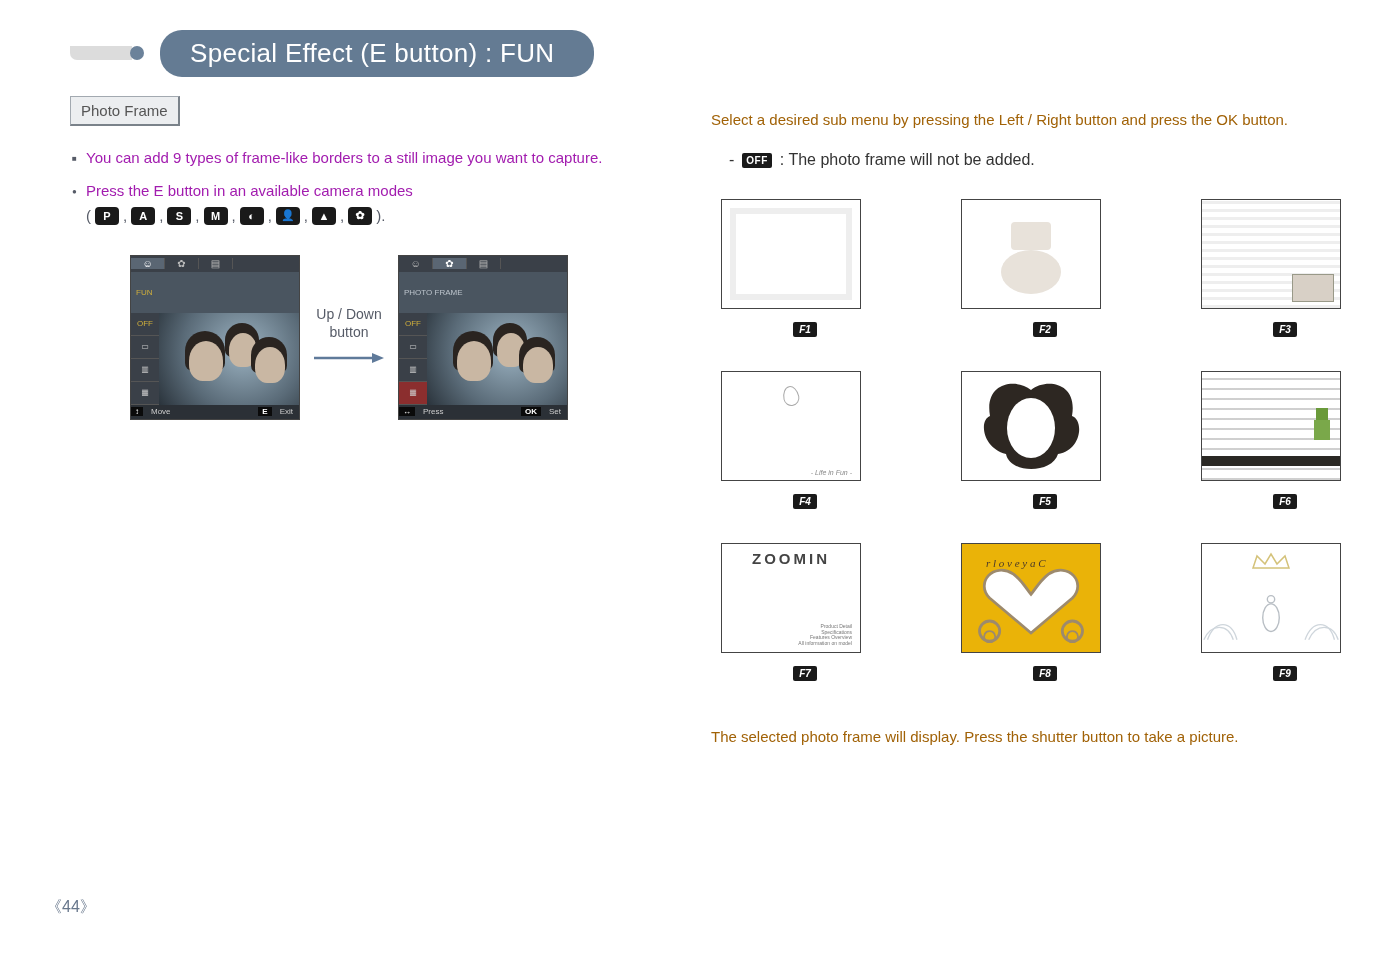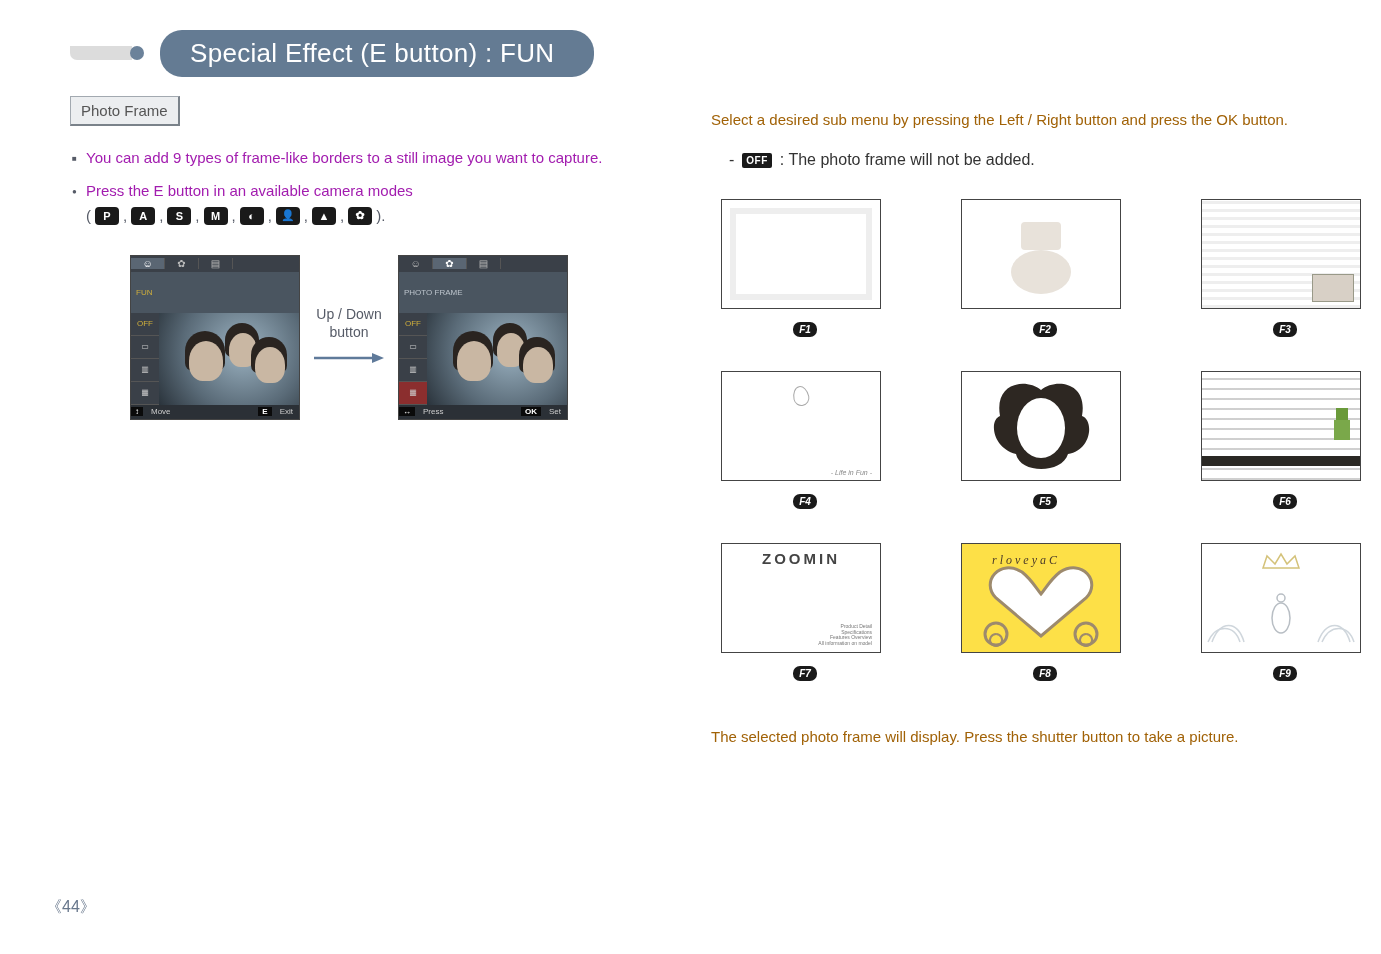--- a/index.html
+++ b/index.html
@@ -235,39 +235,39 @@
   }
 
   .frames-grid {
     display: grid;
     grid-template-columns: repeat(3, 168px);
     gap: 34px 72px;
     margin: 16px 0 44px 10px;
   }
   .frame-item { text-align: center; }
   .frame-box {
-    width: 160px;
+    width: 140px;
     height: 110px;
     border: 1px solid #444;
     background: #fff;
     margin-bottom: 10px;
     position: relative;
     overflow: hidden;
   }
   .frame-label {
     display: inline-flex;
     align-items: center;
     justify-content: center;
     background: #1a1a1a;
     color: #fff;
     font-size: 10px;
     font-weight: bold;
     font-style: italic;
     padding: 2px 6px;
-    border-radius: 7px;
+    border-radius: 2px;
     min-width: 22px;
   }
 
   
   .f1 .frame-box::before { content:""; position:absolute; inset:8px; border:6px solid #eee; }
   .f2 .frame-box { display:flex; align-items:center; justify-content:center; }
   .f3 .frame-box { background: repeating-linear-gradient(0deg,#eee 0 3px,#fff 3px 8px); }
   .f3 .frame-box::after { content:""; position:absolute; right:6px; bottom:6px; width:40px; height:26px; background:#d8d0c6; border:1px solid #998; }
   .f4 .frame-box::after { content:"- Life in Fun -"; position:absolute; right:8px; bottom:4px; font-size:7px; color:#888; font-style:italic; }
   .f4 .frame-box::before { content:""; position:absolute; left:50%; top:14px; width:14px; height:18px; border:1px solid #aaa; border-radius:50% 50% 50% 50% / 60% 60% 40% 40%; transform:translateX(-50%) rotate(-12deg); }
@@ -469,21 +469,21 @@
         <div class="frame-box">
           <div class="zoom-title">ZOOMIN</div>
           <div class="zoom-sub" style="white-space:pre-line">Product Detail
 Specifications
 Features Overview
 All information on model</div>
         </div>
         <span class="frame-label">F7</span>
       </div>
       <div class="frame-item f8">
-        <div class="frame-box" style="background:#fde047">
+        <div class="frame-box" style="background:#eab308">
           <svg width="150" height="100" viewBox="0 0 150 100">
             <text x="26" y="16" font-size="12" font-family="cursive" fill="#4a3a2a" font-style="italic">r l o v e y a C</text>
             <path d="M75 88 L30 50 C14 34, 34 10, 56 24 C66 32, 70 40, 75 46 C80 40, 84 32, 94 24 C116 10, 136 34, 120 50 Z" fill="#fff" stroke="#9d8a6d" stroke-width="3"></path>
             <circle cx="30" cy="86" r="11" fill="none" stroke="#9d8a6d" stroke-width="3"></circle>
             <path d="M30 86 a6 6 0 1 0 0.1 0" fill="none" stroke="#9d8a6d" stroke-width="2"></path>
             <circle cx="120" cy="86" r="11" fill="none" stroke="#9d8a6d" stroke-width="3"></circle>
             <path d="M120 86 a6 6 0 1 0 0.1 0" fill="none" stroke="#9d8a6d" stroke-width="2"></path>
           </svg>
         </div>
         <span class="frame-label">F8</span>

